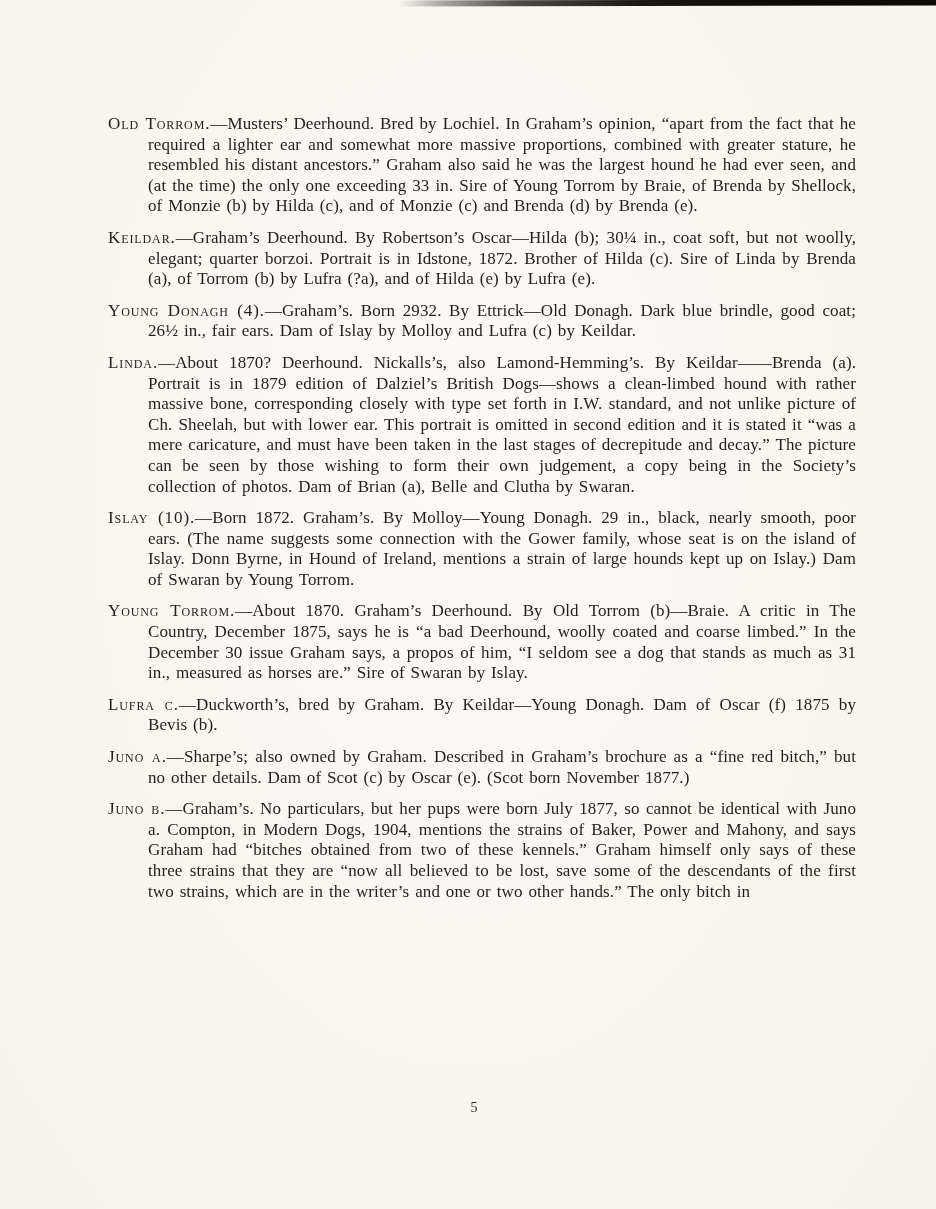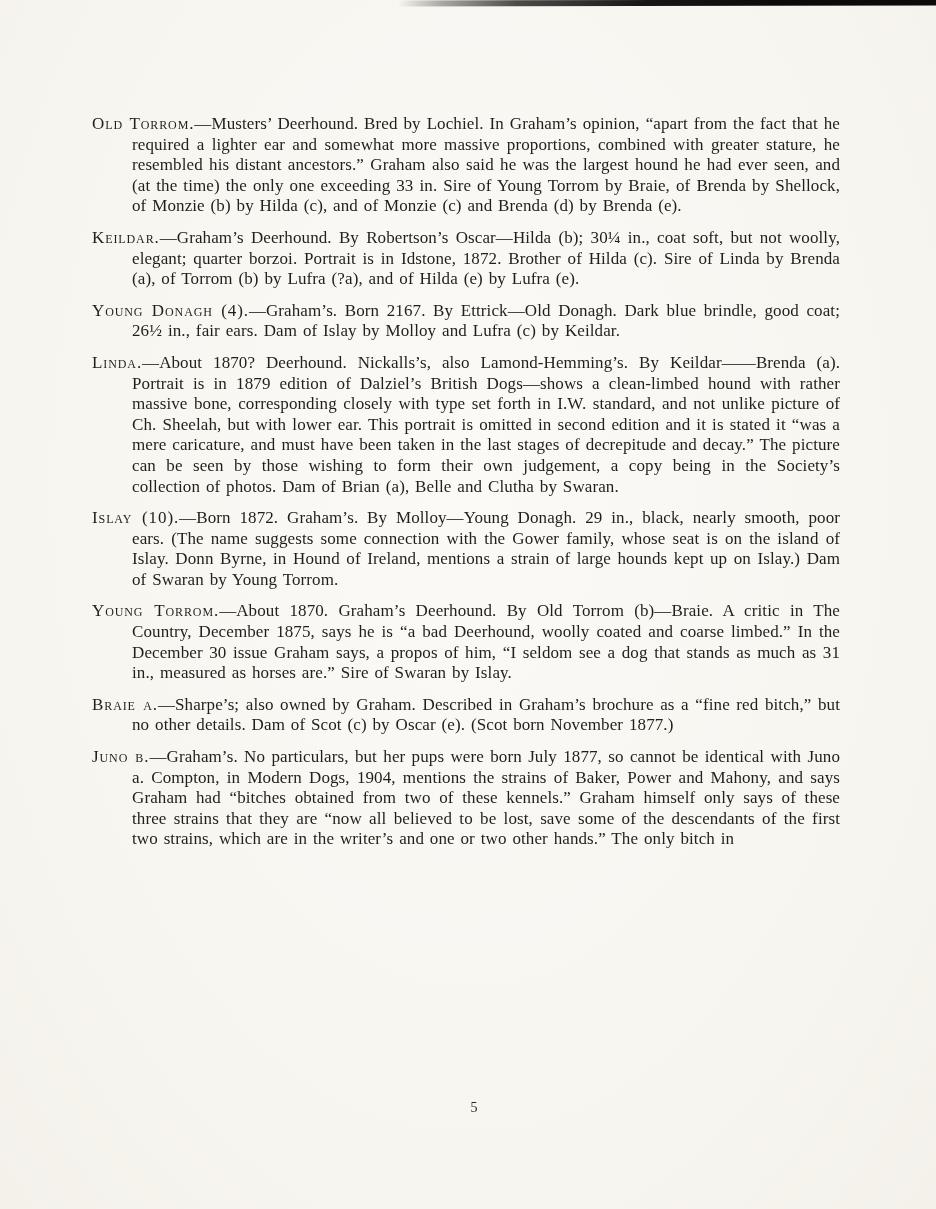--- a/index.html
+++ b/index.html
@@ -32,21 +32,21 @@
       rgba(25,22,20,0.35) 8%,
       rgba(20,18,16,0.75) 22%,
       rgba(14,12,11,0.95) 45%,
       #0c0b0a 70%,
       #0c0b0a 100%);
     transform: skewY(-0.12deg);
     border-bottom-left-radius: 3px;
   }
   .content {
     position: absolute;
-    left: 92px;
+    left: 108px;
     top: 114px;
     width: 748px;
   }
   p.entry {
     margin: 0 0 11px 0;
     padding-left: 40px;
     text-indent: -40px;
     text-align: justify;
     font-size: 17px;
     line-height: 20.6px;
@@ -70,21 +70,22 @@
   }
 </style>
 </head>
 <body>
 
 <div class="page">
   <div class="scan-bar"></div>
   <div class="content" id="entries">
       <p class="entry"><span class="smallcaps">Old Torrom.</span><span class="normal">—Musters’ Deerhound. Bred by Lochiel. In Graham’s opinion, “apart from the fact that he required a lighter ear and somewhat more massive proportions, combined with greater stature, he resembled his distant ancestors.” Graham also said he was the largest hound he had ever seen, and (at the time) the only one exceeding 33 in. Sire of Young Torrom by Braie, of Brenda by Shellock, of Monzie (b) by Hilda (c), and of Monzie (c) and Brenda (d) by Brenda (e).</span></p>
       <p class="entry"><span class="smallcaps">Keildar.</span><span class="normal">—Graham’s Deerhound. By Robertson’s Oscar—Hilda (b); 30¼ in., coat soft, but not woolly, elegant; quarter borzoi. Portrait is in </span><span class="italic">Idstone</span><span class="normal">, 1872. Brother of Hilda (c). Sire of Linda by Brenda (a), of Torrom (b) by Lufra (?a), and of Hilda (e) by Lufra (e).</span></p>
-      <p class="entry"><span class="smallcaps">Young Donagh (4).</span><span class="normal">—Graham’s. Born 2167. By Ettrick—Old Donagh. Dark blue brindle, good coat; 26½ in., fair ears. Dam of Islay by Molloy and Lufra (c) by Keildar.</span></p>
+      <p class="entry"><span class="smallcaps">Young Donagh (4).</span><span class="normal">—Graham’s. Born 2932. By Ettrick—Old Donagh. Dark blue brindle, good coat; 26½ in., fair ears. Dam of Islay by Molloy and Lufra (c) by Keildar.</span></p>
       <p class="entry"><span class="smallcaps">Linda.</span><span class="normal">—About 1870? Deerhound. Nickalls’s, also Lamond-Hemming’s. By Keildar——Brenda (a). Portrait is in 1879 edition of Dalziel’s </span><span class="italic">British Dogs</span><span class="normal">—shows a clean-limbed hound with rather massive bone, corresponding closely with type set forth in I.W. standard, and not unlike picture of Ch. Sheelah, but with lower ear. This portrait is omitted in second edition and it is stated it “was a mere caricature, and must have been taken in the last stages of decrepitude and decay.” The picture can be seen by those wishing to form their own judgement, a copy being in the Society’s collection of photos. Dam of Brian (a), Belle and Clutha by Swaran.</span></p>
       <p class="entry"><span class="smallcaps">Islay (10).</span><span class="normal">—Born 1872. Graham’s. By Molloy—Young Donagh. 29 in., black, nearly smooth, poor ears. (The name suggests some connection with the Gower family, whose seat is on the island of Islay. Donn Byrne, in </span><span class="italic">Hound of Ireland</span><span class="normal">, mentions a strain of large hounds kept up on Islay.) Dam of Swaran by Young Torrom.</span></p>
       <p class="entry"><span class="smallcaps">Young Torrom.</span><span class="normal">—About 1870. Graham’s Deerhound. By Old Torrom (b)—Braie. A critic in </span><span class="italic">The Country</span><span class="normal">, December 1875, says he is “a bad Deerhound, woolly coated and coarse limbed.” In the December 30 issue Graham says, </span><span class="italic">a propos</span><span class="normal"> of him, “I seldom see a dog that stands as much as 31 in., measured as horses are.” Sire of Swaran by Islay.</span></p>
-      <p class="entry"><span class="smallcaps">Braie a.</span><span class="normal">—Sharpe’s; also owned by Graham. Described in Graham’s brochure as a “fine red bitch,” but no other details. Dam of Scot (c) by Oscar (e). (Scot born November 1877.)</span></p>
+      <p class="entry"><span class="smallcaps">Lufra c.</span><span class="normal">—Duckworth’s, bred by Graham. By Keildar—Young Donagh. Dam of Oscar (f) 1875 by Bevis (b).</span></p>
+      <p class="entry"><span class="smallcaps">Juno a.</span><span class="normal">—Sharpe’s; also owned by Graham. Described in Graham’s brochure as a “fine red bitch,” but no other details. Dam of Scot (c) by Oscar (e). (Scot born November 1877.)</span></p>
       <p class="entry"><span class="smallcaps">Juno b.</span><span class="normal">—Graham’s. No particulars, but her pups were born July 1877, so cannot be identical with Juno a. Compton, in </span><span class="italic">Modern Dogs</span><span class="normal">, 1904, mentions the strains of Baker, Power and Mahony, and says Graham had “bitches obtained from two of these kennels.” Graham himself only says of these three strains that they are “now all believed to be lost, save some of the descendants of the first two strains, which are in the writer’s and one or two other hands.” The only bitch in</span></p>
     </div>
   <div class="page-number">5</div>
 </div>
 
 </body></html>

